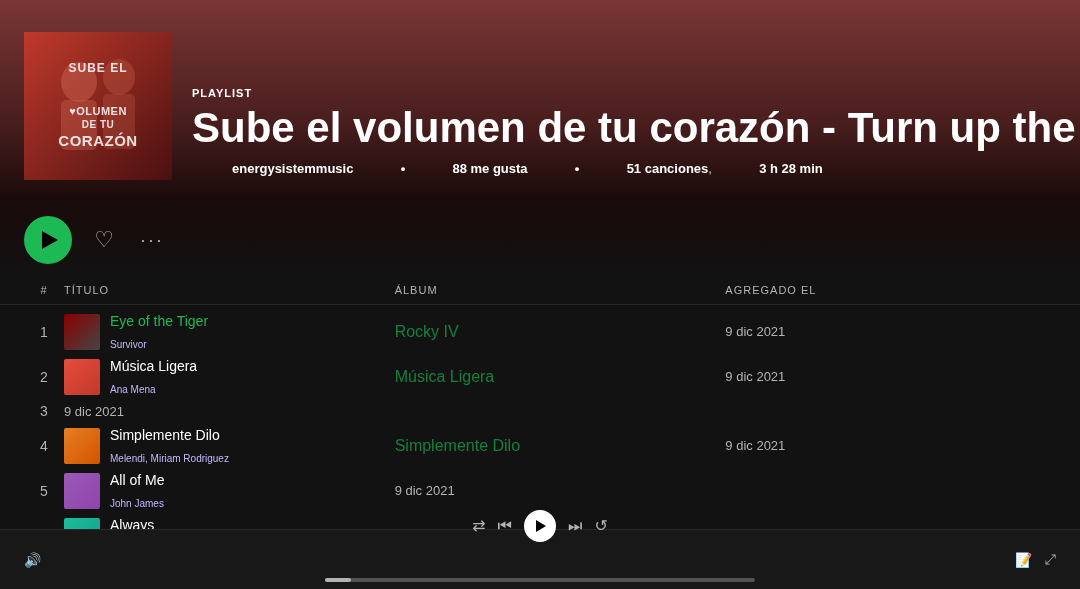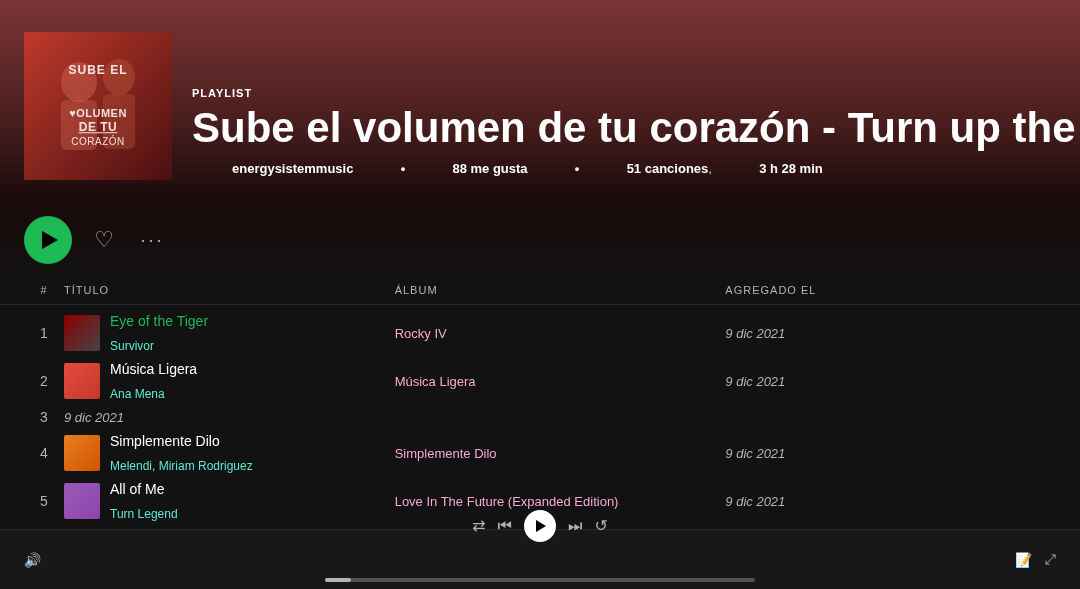--- a/index.html
+++ b/index.html
@@ -224,33 +224,32 @@
       font-size: 14px;
       font-weight: 400;
       color: #fff;
     }
 
     .track-title.active-track {
       color: #1DB954;
     }
 
     .track-artist {
-      font-size: 12px;
-      color: #5eead4;
+      font-size: 10px;
+      color: #c4b5fd;
     }
 
     .track-album {
-      font-size: 13px;
-      color: #f9a8d4;
+      font-size: 16px;
+      color: #15803d;
     }
 
     .track-date {
       font-size: 13px;
       color: #b3b3b3;
-      font-style: italic;
     }
 
     
     .player-bar {
       position: absolute;
       bottom: 0;
       left: 0;
       right: 0;
       height: 60px;
       background: #181818;
@@ -377,22 +376,22 @@
         <rect width="148" height="148" fill="url(#covGrad)"></rect>
 
         <ellipse cx="55" cy="50" rx="18" ry="20" fill="rgba(200,100,80,0.5)"></ellipse>
         <rect x="37" y="68" width="36" height="50" rx="5" fill="rgba(200,100,80,0.4)"></rect>
         <ellipse cx="95" cy="45" rx="16" ry="18" fill="rgba(180,80,60,0.5)"></ellipse>
         <rect x="79" y="62" width="32" height="55" rx="5" fill="rgba(180,80,60,0.4)"></rect>
       </svg>
       <div class="cover-text-overlay">
         <div style="font-size:12px;font-weight:900;letter-spacing:1px;">SUBE EL</div>
         <div style="font-size:11px;font-weight:900;margin-top:27px;">♥OLUMEN</div>
-        <div style="font-size:12px;font-weight:900;text-decoration:underline;">DE TU</div>
-        <div style="font-size:10px;font-weight:400;">CORAZÓN</div>
+        <div style="font-size:10px;font-weight:900;">DE TU</div>
+        <div style="font-size:15px;font-weight:700;">CORAZÓN</div>
       </div>
     </div>
   </div>
 
   <div class="playlist-info">
     <div class="playlist-type">PLAYLIST</div>
     <div class="playlist-title">Sube el volumen de tu corazón - Turn up the volume of your heart</div>
     <div class="playlist-meta">
       <span>energysistemmusic</span>
       &nbsp;<span>•</span>&nbsp;
@@ -464,24 +463,23 @@
       </div>
       <div class="track-album">Simplemente Dilo</div>
       <div class="track-date">9 dic 2021</div>
     </div>
       <div class="track-row">
       <div class="track-num">5</div>
       <div class="track-title-area">
         <div class="track-thumb track-thumb-5"></div>
         <div class="track-info">
           <span class="track-title ">All of Me</span>
-          <span class="track-artist">Turn Legend</span>
+          <span class="track-artist">John James</span>
         </div>
       </div>
-      <div class="track-album">Love In The Future (Expanded Edition)</div>
       <div class="track-date">9 dic 2021</div>
     </div>
       <div class="track-row">
       <div class="track-num">6</div>
       <div class="track-title-area">
         <div class="track-thumb track-thumb-6"></div>
         <div class="track-info">
           <span class="track-title ">Always</span>
           <span class="track-artist">Gavin James</span>
         </div>

